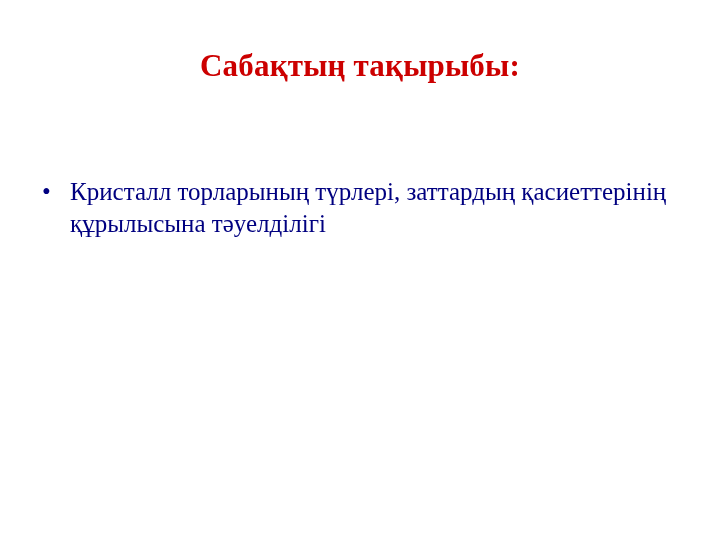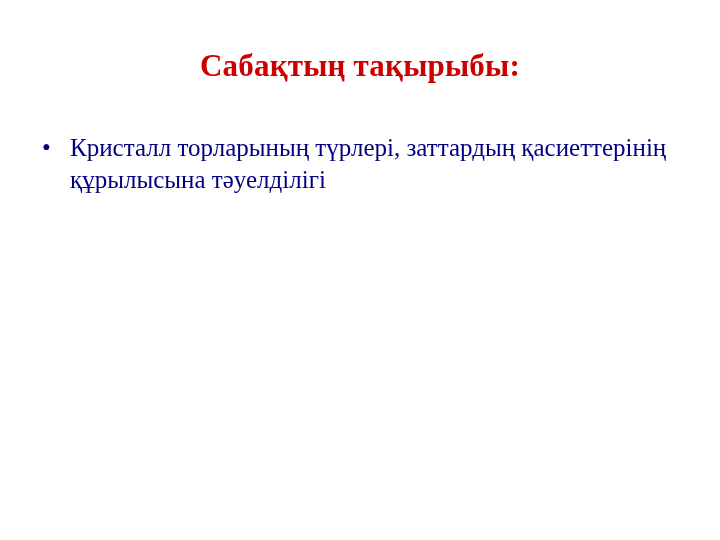--- a/index.html
+++ b/index.html
@@ -53,20 +53,21 @@
   .bullet-item .bullet-dot {
     position: absolute;
     left: 14px;
     top: 0;
     font-size: 25px;
     line-height: 1.28;
     color: #000080;
   }
   .bullet-text {
     display: block;
+    margin-top: 44px;
   }
 </style>
 </head>
 <body>
 
 <div class="slide">
 
   <div class="slide-title">Сабақтың тақырыбы:</div>
 
   <ul class="body-list">

